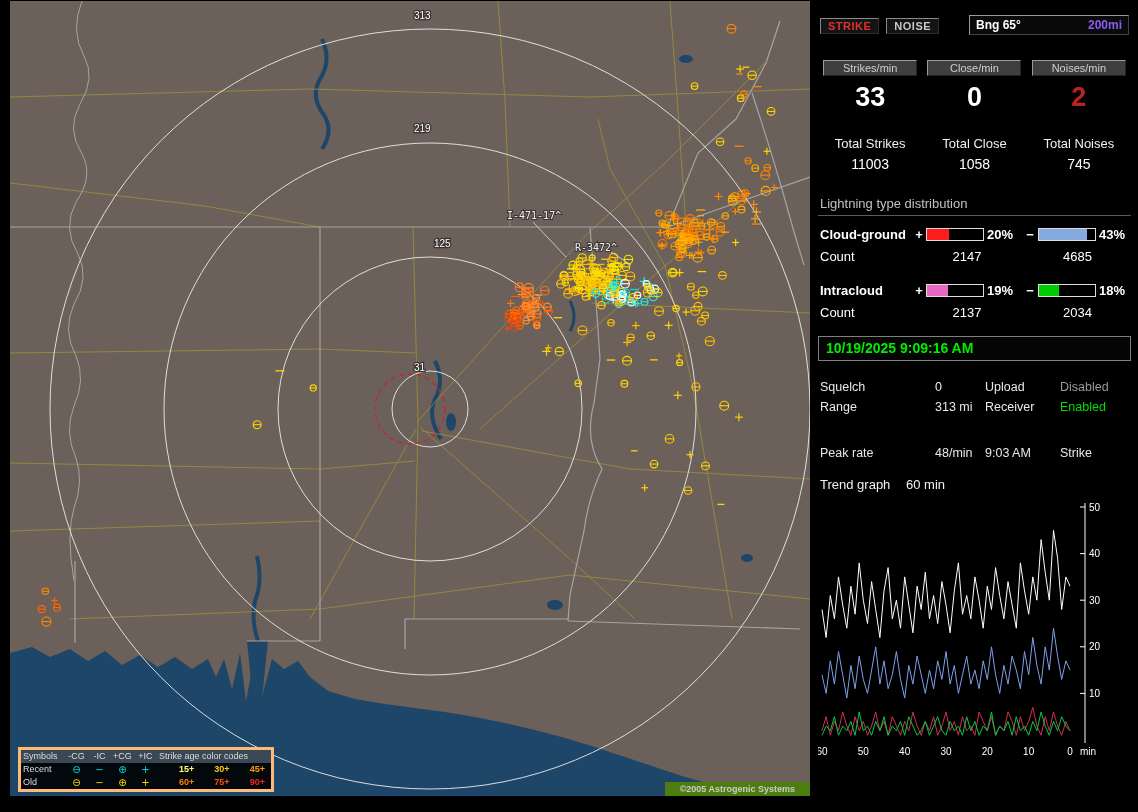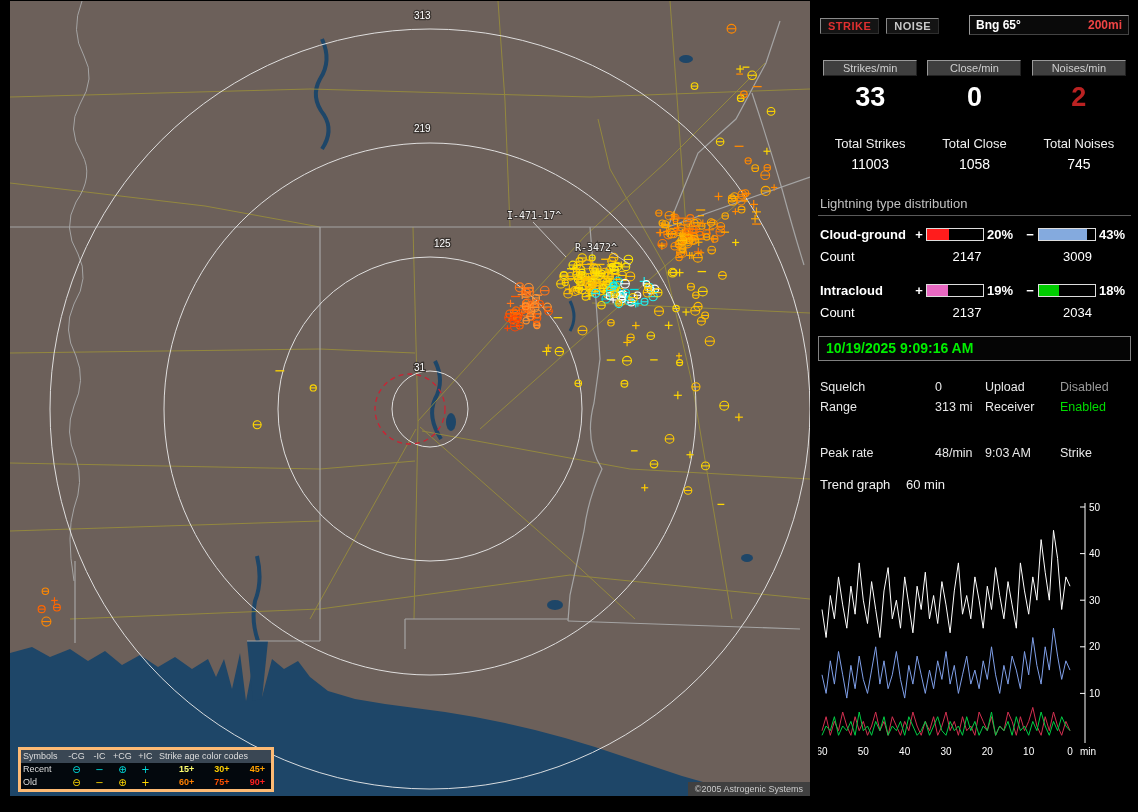--- a/index.html
+++ b/index.html
@@ -18,33 +18,33 @@
     border:3px solid #fdba74;font-size:9px;line-height:11px;color:#ddd;}
   .lg-row{display:flex;align-items:center;padding:1px 2px;}
   .lg-head{background:#3a4754;}
   .lg-cell{display:inline-block;}
   .lg-label{width:42px;}
   .lg-sym-h,.lg-sym{width:23px;text-align:center;}
   .lg-sym{font-family:"DejaVu Sans",sans-serif;font-size:10px;}
   .lg-age-h{flex:1;text-align:left;padding-left:2px;}
   .lg-ages{flex:1;display:flex;justify-content:space-between;padding:0 4px 0 2px;font-weight:bold;margin-left:20px;}
 
-  .map-copyright{position:absolute;right:0;bottom:0;background:#404040;color:#cccccc;
-    font-size:9px;padding:2px 7px;}
+  .map-copyright{position:absolute;right:0;bottom:0;background:#4d7c0f;color:#cccccc;
+    font-size:9px;padding:2px 15px;font-weight:bold;}
 
   
   .sidebar{position:absolute;left:818px;top:8px;width:313px;height:796px;background:#000;}
 
   .top-row{margin:8px 2px 0 2px;display:flex;align-items:center;height:18px;}
   .mode-btn{background:#141414;border:1px solid;border-color:#8a8a8a #2e2e2e #2e2e2e #8a8a8a;
     font-size:11px;font-weight:bold;padding:1px 7px;margin-right:7px;cursor:pointer;letter-spacing:0.5px;}
   .bearing-box{margin-left:auto;width:146px;display:flex;justify-content:space-between;align-items:center;
     background:#0a0a0a;border:1px solid;border-color:#9a9a9a #444 #444 #9a9a9a;padding:1px 6px;
     font-size:12px;font-weight:bold;height:16px;}
-  .range-val{color:#ef4444;}
+  .range-val{color:#8b5cf6;}
 
   .stats-grid{margin-top:26px;display:grid;grid-template-columns:1fr 1fr 1fr;text-align:center;}
   .stat-header{margin:0 auto;width:92px;background:#3f3f3f;color:#cfcfcf;font-size:11px;
     border:1px solid;border-color:#9a9a9a #222 #222 #9a9a9a;padding:1px 0;cursor:pointer;}
   .stat-rate{font-size:27px;font-weight:bold;margin-top:7px;line-height:28px;}
   .stat-total-label{margin-top:25px;font-size:13px;color:#f0f0f0;}
   .stat-total{margin-top:5px;font-size:14px;}
 
   .dist-title{margin-top:24px;padding:0 2px 4px 2px;border-bottom:1px solid #5a5a5a;
     color:#c0c0c0;font-size:13px;}
@@ -1698,21 +1698,21 @@
     <span class="dist-pct">20%</span>
     <span class="dist-sign">−</span>
     <span class="dist-bar">
             <span style="width:86%;background:#84aade"></span>
           </span>
     <span class="dist-pct">43%</span>
   </div>
   <div class="count-row">
     <span>Count</span>
     <span class="count-val">2147</span>
-    <span class="count-val">3009</span>
+    <span class="count-val">4685</span>
   </div>
   <div class="dist-row second">
     <span class="dist-name">Intracloud</span>
     <span class="dist-sign">+</span>
     <span class="dist-bar">
             <span style="width:38%;background:#e868c2"></span>
           </span>
     <span class="dist-pct">19%</span>
     <span class="dist-sign">−</span>
     <span class="dist-bar">

